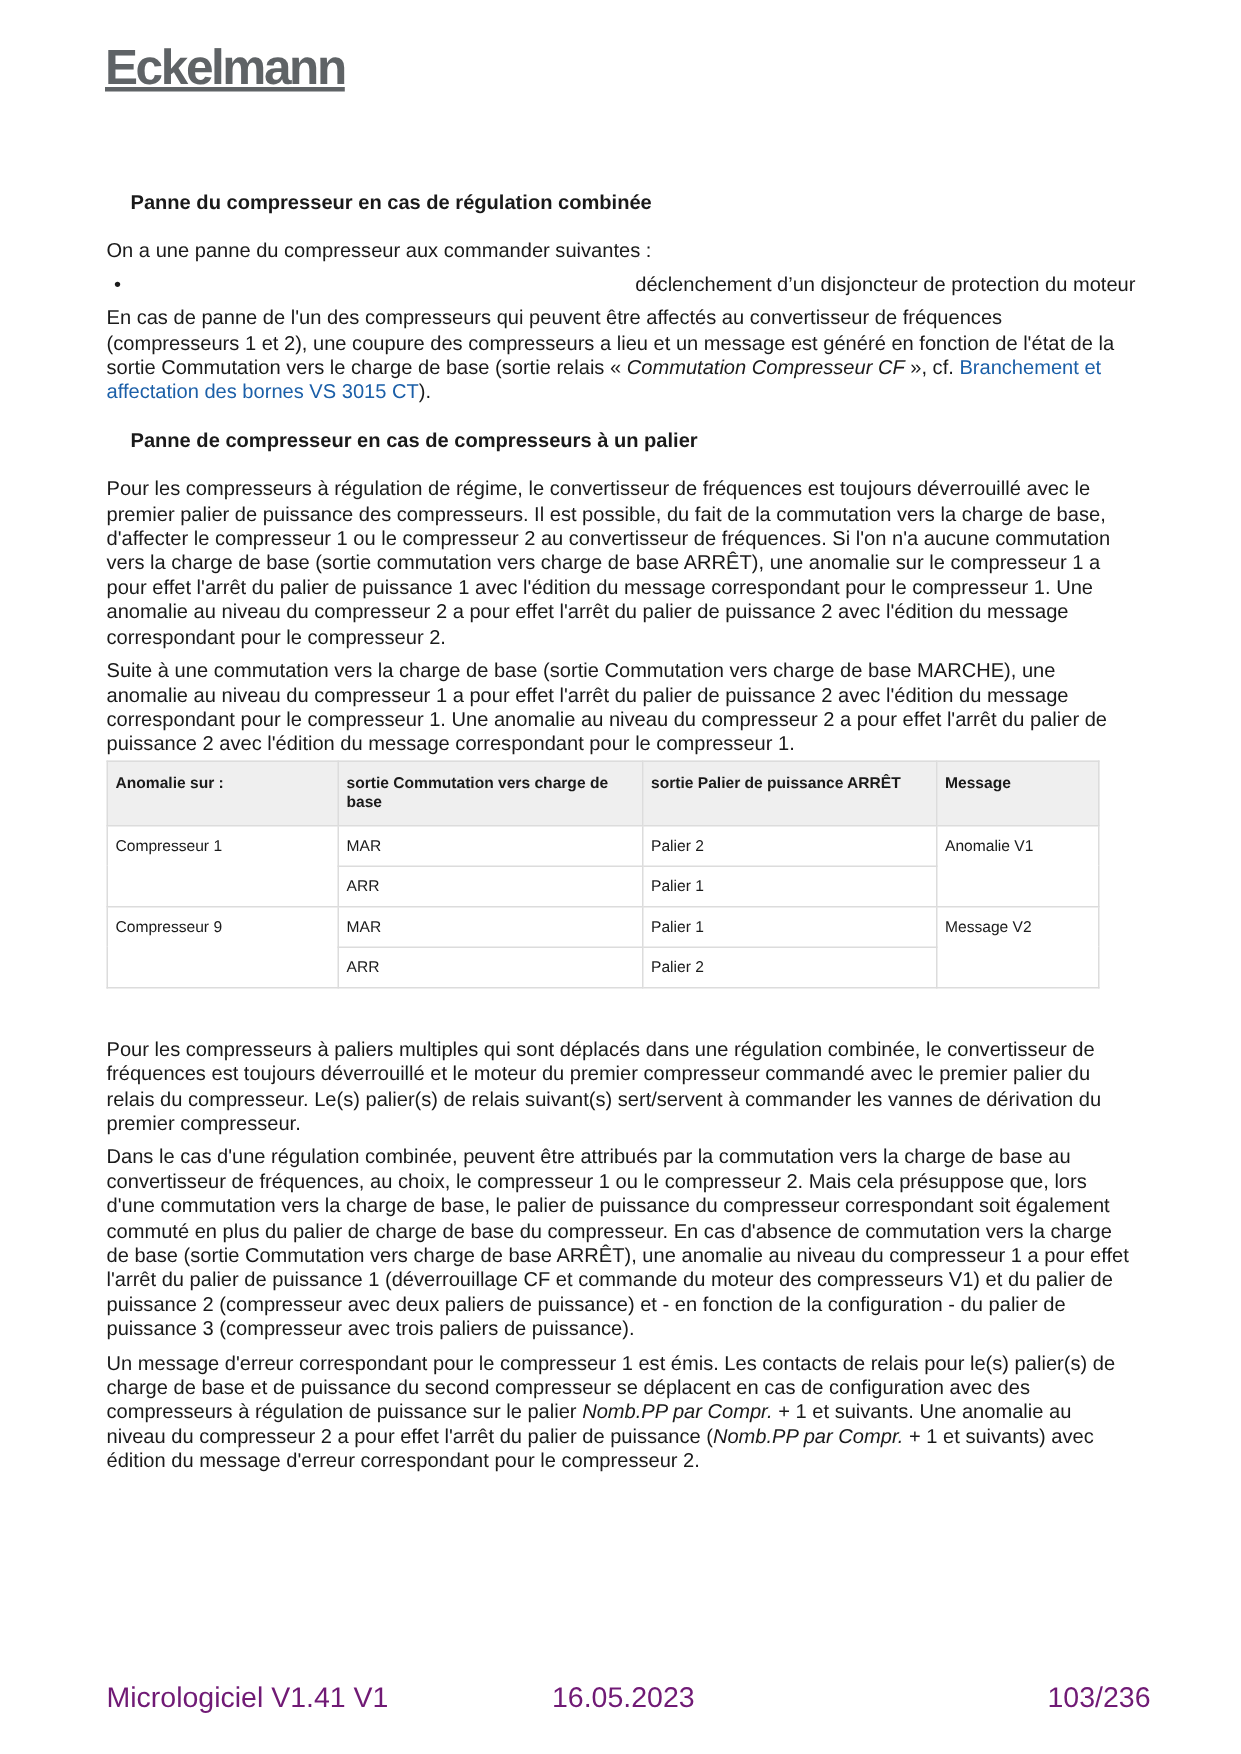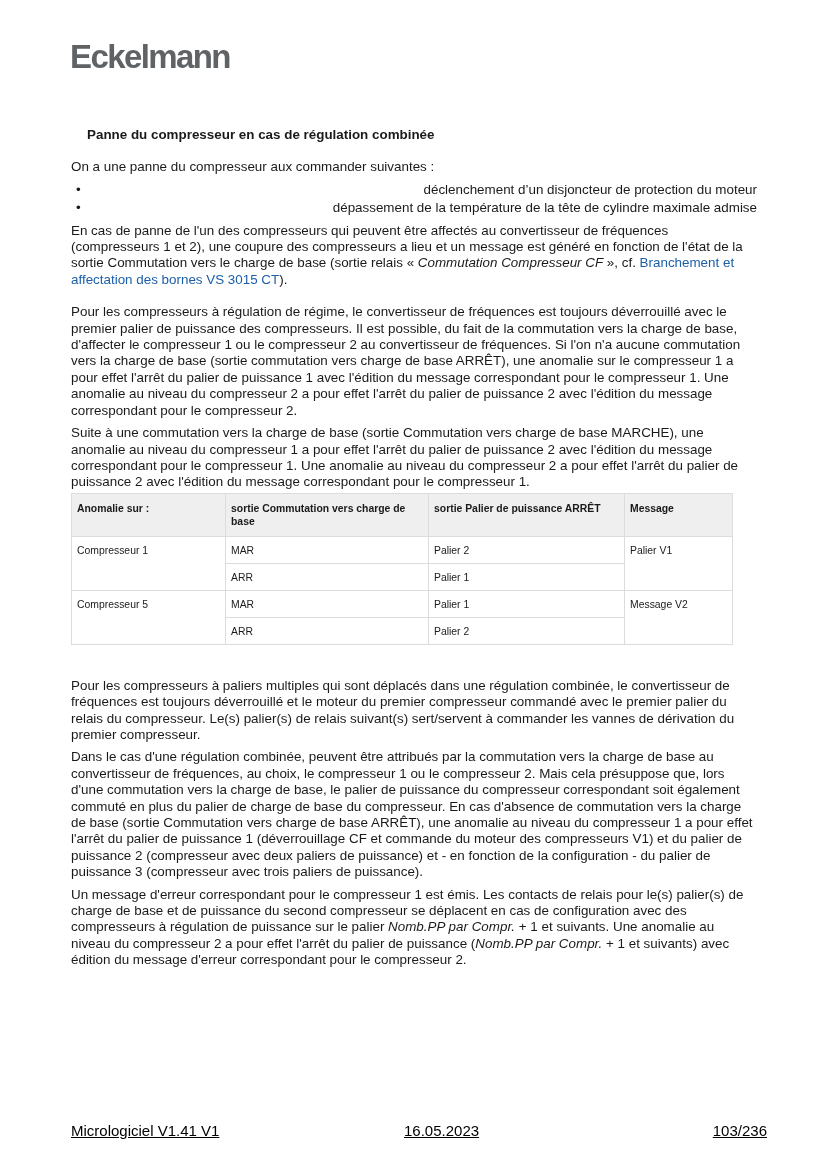--- a/index.html
+++ b/index.html
@@ -1,24 +1,24 @@
 <!DOCTYPE html>
 <html><head>
 <meta charset="utf-8">
 <style>
   html, body { margin: 0; padding: 0; background: #ffffff; }
   body {
     width: 827px; height: 1169px; position: relative; overflow: hidden;
     font-family: "Liberation Sans", sans-serif; color: #1a1a1a;
   }
   .logo {
-    position: absolute; left: 70px; top: 40px;
+    position: absolute; left: 70px; top: 28px;
     font-family: "Liberation Sans", sans-serif;
     font-weight: 700; font-size: 33px; letter-spacing: -1.6px;
-    color: #5f6366; line-height: 1;
+    color: #5f6366; line-height: 1; text-decoration: underline;
   }
   .content {
     position: absolute; left: 71px; top: 111px; width: 686px;
     font-size: 13.4px; line-height: 16.4px;
   }
   .h { font-weight: 700; margin: 16px; }
   p { margin: 0 0 6px 0; }
   ul { margin: 6px 0 6px 0; padding: 0 0 0 18px; list-style: none; text-align: right; }
   ul li { position: relative; margin: 0 0 2px 0; }
   ul li::before { content: "•"; position: absolute; left: -13px; }
@@ -29,80 +29,80 @@
     margin-top: 2px;
   }
   th, td {
     border: 1px solid #dcdcdc; text-align: left; vertical-align: top;
     padding: 7px 5px 6px 5px;
   }
   th { background: #efefef; font-weight: 700; padding-top: 8px; padding-bottom: 8px; }
   td { height: 11px; }
   .c1 { width: 143px; } .c2 { width: 192px; } .c3 { width: 185px; }
   .footer {
-    position: absolute; top: 1122px; font-size: 15px; color: #000000; text-decoration: underline;
+    position: absolute; top: 1122px; font-size: 19px; color: #701a75;
   }
 </style>
 </head>
 <body>
 
 <div class="logo">Eckelmann</div>
 
 <div class="content">
 
   <div class="section">
     <div class="h">Panne du compresseur en cas de régulation combinée</div>
     <p>On a une panne du compresseur aux commander suivantes :</p>
     <ul>
       <li>déclenchement d’un disjoncteur de protection du moteur</li>
-      <li>dépassement de la température de la tête de cylindre maximale admise</li>
     </ul>
     <p><span>En cas de panne de l'un des compresseurs qui peuvent être affectés au convertisseur de fréquences (compresseurs 1 et 2), une coupure des compresseurs a lieu et un message est généré en fonction de l'état de la sortie Commutation vers le charge de base (sortie relais « </span><i>Commutation Compresseur CF</i><span> », cf. </span><a class="link">Branchement et affectation des bornes VS 3015 CT</a><span>).</span></p>
   </div>
 
   <div>
+    <div class="h">Panne de compresseur en cas de compresseurs à un palier</div>
     <p>Pour les compresseurs à régulation de régime, le convertisseur de fréquences est toujours déverrouillé avec le premier palier de puissance des compresseurs. Il est possible, du fait de la commutation vers la charge de base, d'affecter le compresseur 1 ou le compresseur 2 au convertisseur de fréquences. Si l'on n'a aucune commutation vers la charge de base (sortie commutation vers charge de base ARRÊT), une anomalie sur le compresseur 1 a pour effet l'arrêt du palier de puissance 1 avec l'édition du message correspondant pour le compresseur 1. Une anomalie au niveau du compresseur 2 a pour effet l'arrêt du palier de puissance 2 avec l'édition du message correspondant pour le compresseur 2.</p>
     <p style="margin-bottom:0">Suite à une commutation vers la charge de base (sortie Commutation vers charge de base MARCHE), une anomalie au niveau du compresseur 1 a pour effet l'arrêt du palier de puissance 2 avec l'édition du message correspondant pour le compresseur 1. Une anomalie au niveau du compresseur 2 a pour effet l'arrêt du palier de puissance 2 avec l'édition du message correspondant pour le compresseur 1.</p>
 
     <table>
       <thead>
         <tr>
           <th class="c1">Anomalie sur :</th>
           <th class="c2">sortie Commutation vers charge de base</th>
           <th class="c3">sortie Palier de puissance ARRÊT</th>
           <th>Message</th>
         </tr>
       </thead>
       <tbody>
         <tr>
           <td rowspan="2">Compresseur 1</td>
           <td>MAR</td>
           <td>Palier 2</td>
-          <td rowspan="2">Palier V1</td>
+          <td rowspan="2">Anomalie V1</td>
         </tr>
         <tr>
           <td>ARR</td>
           <td>Palier 1</td>
         </tr>
         <tr>
-          <td rowspan="2">Compresseur 5</td>
+          <td rowspan="2">Compresseur 9</td>
           <td>MAR</td>
           <td>Palier 1</td>
           <td rowspan="2">Message V2</td>
         </tr>
         <tr>
           <td>ARR</td>
           <td>Palier 2</td>
         </tr>
       </tbody>
     </table>
   </div>
 
   <div style="margin-top:33px">
     <p>Pour les compresseurs à paliers multiples qui sont déplacés dans une régulation combinée, le convertisseur de fréquences est toujours déverrouillé et le moteur du premier compresseur commandé avec le premier palier du relais du compresseur. Le(s) palier(s) de relais suivant(s) sert/servent à commander les vannes de dérivation du premier compresseur.</p>
     <p>Dans le cas d'une régulation combinée, peuvent être attribués par la commutation vers la charge de base au convertisseur de fréquences, au choix, le compresseur 1 ou le compresseur 2. Mais cela présuppose que, lors d'une commutation vers la charge de base, le palier de puissance du compresseur correspondant soit également commuté en plus du palier de charge de base du compresseur. En cas d'absence de commutation vers la charge de base (sortie Commutation vers charge de base ARRÊT), une anomalie au niveau du compresseur 1 a pour effet l'arrêt du palier de puissance 1 (déverrouillage CF et commande du moteur des compresseurs V1) et du palier de puissance 2 (compresseur avec deux paliers de puissance) et - en fonction de la configuration - du palier de puissance 3 (compresseur avec trois paliers de puissance).</p>
     <p><span>Un message d'erreur correspondant pour le compresseur 1 est émis. Les contacts de relais pour le(s) palier(s) de charge de base et de puissance du second compresseur se déplacent en cas de configuration avec des compresseurs à régulation de puissance sur le palier </span><i>Nomb.PP par Compr.</i><span> + 1 et suivants. Une anomalie au niveau du compresseur 2 a pour effet l'arrêt du palier de puissance (</span><i>Nomb.PP par Compr.</i><span> + 1 et suivants) avec édition du message d'erreur correspondant pour le compresseur 2.</span></p>
   </div>
 </div>
 
 <div class="footer" style="left:71px">Micrologiciel V1.41 V1</div>
-<div class="footer" style="left:404px">16.05.2023</div>
+<div class="footer" style="left:368px">16.05.2023</div>
 <div class="footer" style="right:60px">103/236</div>
 
 </body></html>

